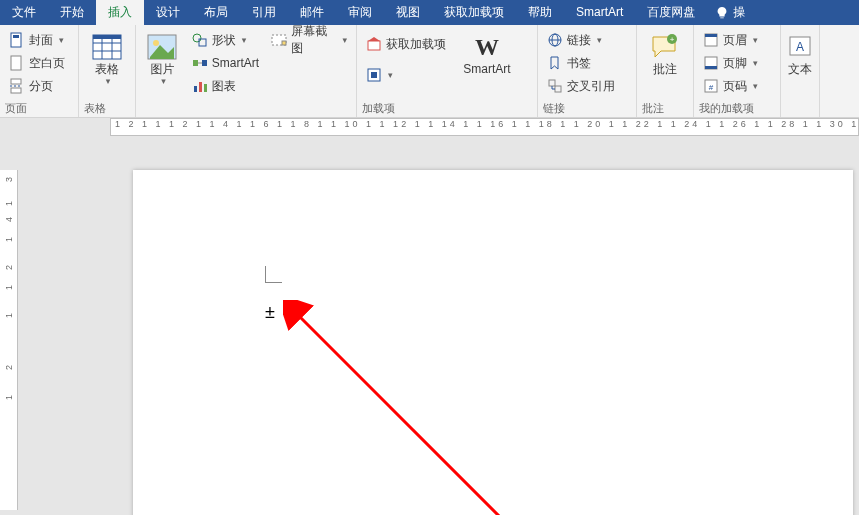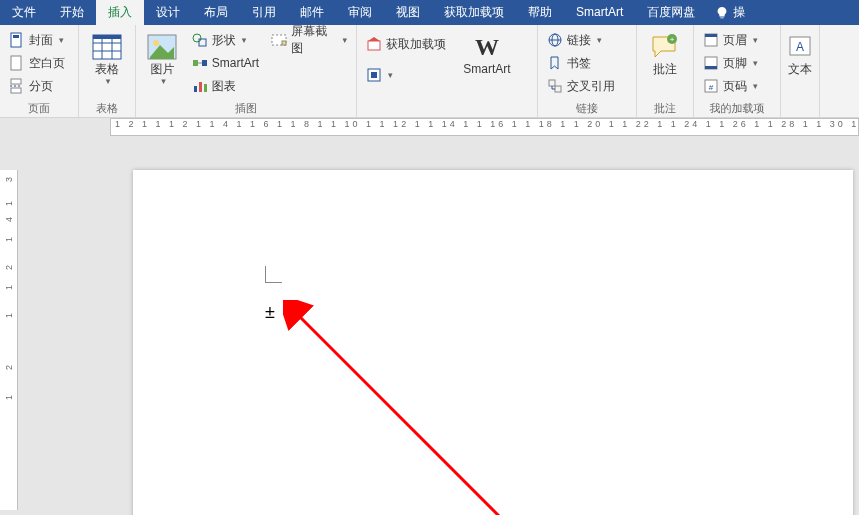--- a/index.html
+++ b/index.html
@@ -5,21 +5,21 @@
 html,body{margin:0;padding:0;font-family:"Microsoft YaHei","Segoe UI",sans-serif;font-size:12px;background:#fff;overflow:hidden}
 .app{width:859px;height:515px;background:#e6e6e6;position:relative}
 .menubar{height:25px;background:#2b579a;display:flex;align-items:center;color:#fff}
 .menubar .tab{padding:0 12px;height:25px;line-height:25px;cursor:pointer;font-size:12px}
 .menubar .tab.file{background:#2b579a}
 .menubar .tab.active{background:#f3f3f3;color:#15803d}
 .menubar .tell{display:flex;align-items:center;padding:0 8px;gap:4px}
 .ribbon{height:92px;background:#f3f3f3;border-bottom:1px solid #d4d4d4;display:flex}
 .group{border-right:1px solid #d9d9d9;display:flex;flex-direction:column;padding:2px 5px 0 5px;position:relative}
 .group-body{flex:1;display:flex;align-items:flex-start;gap:4px;padding-top:2px}
-.group-label{text-align:center;font-size:11px;color:#666;height:16px;line-height:14px}
+.group-label{font-size:11px;color:#666;height:16px;line-height:14px}
 .icon{display:inline-flex;align-items:center;justify-content:center}
 .stack{display:flex;flex-direction:column;gap:1px}
 .row-item{display:flex;align-items:center;gap:4px;height:22px;padding:0 4px;cursor:pointer;font-size:12px;color:#3b3b3b}
 .chev{font-size:9px;color:#666;margin-left:2px}
 .big-btn{display:flex;flex-direction:column;align-items:center;width:42px;padding:2px 2px 0 2px;cursor:pointer}
 .big-btn .icon{height:32px}
 .big-btn .lbl{font-size:12px;line-height:13px;text-align:center;color:#3b3b3b;white-space:nowrap}
 .ruler-area{height:20px;background:#e6e6e6;position:relative;display:flex}
 .ruler-h{position:absolute;left:110px;right:0;top:0;height:16px;background:#fff;border:1px solid #c0c0c0;font-size:9px;color:#6b6b6b;overflow:hidden;white-space:nowrap;letter-spacing:0}
 .doc-area{position:absolute;top:137px;left:20px;right:0;bottom:0;background:#e6e6e6;overflow:hidden}
@@ -173,21 +173,20 @@
                 <svg width="16" height="16">
                   <rect x="1" y="3" width="14" height="10" fill="#fff" stroke="#888" stroke-dasharray="2"></rect>
                   <rect x="11" y="9" width="4" height="4" fill="#f7d774" stroke="#888"></rect>
                 </svg>
               </span>
           <span>屏幕截图</span>
               <span class="chev">▾</span>
         </div>
       </div>
     </div>
-    <div class="group-label">插图</div>
   </div>
 
   <div class="group" style="width:170px">
     <div class="group-body">
       <div class="stack">
         <div class="row-item" style="height:30px">
           <span class="icon">
                 <svg width="16" height="16">
                   <rect x="2" y="5" width="12" height="9" fill="#fff" stroke="#d9534f"></rect>
                   <path d="M2 5 L8 1 L14 5" fill="#d9534f"></path>
@@ -203,20 +202,21 @@
                 </svg>
               </span>
               <span class="chev">▾</span>
         </div>
       </div>
       <div class="big-btn" style="width:62px">
         <span class="icon" style="font-family:serif;font-size:24px;font-weight:bold;color:#333">W</span>
         <span class="lbl">SmartArt</span>
       </div>
     </div>
+    <div class="group-label">加载项</div>
   </div>
 
 
   <div class="group" style="width:88px">
     <div class="group-body">
       <div class="stack">
         <div class="row-item">
           <span class="icon">
                 <svg width="16" height="16">
                   <circle cx="8" cy="8" r="6" fill="none" stroke="#2b579a"></circle>

